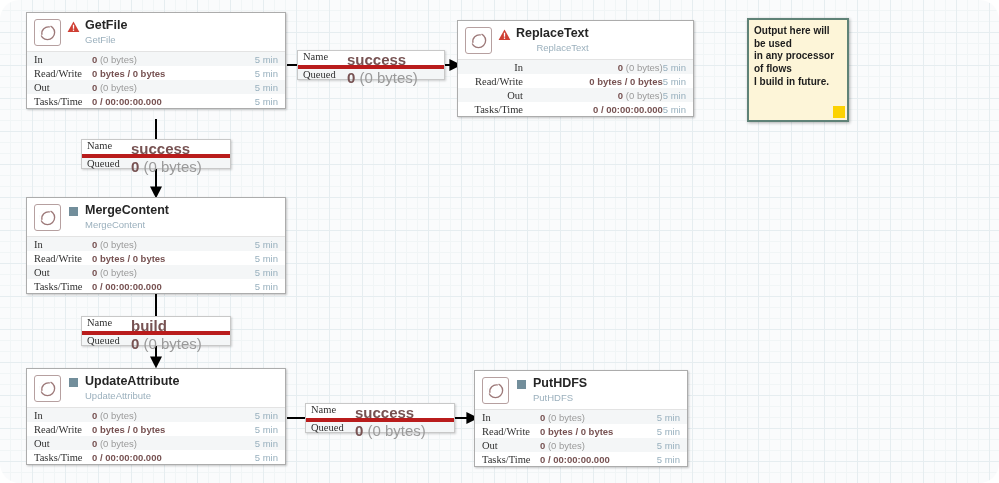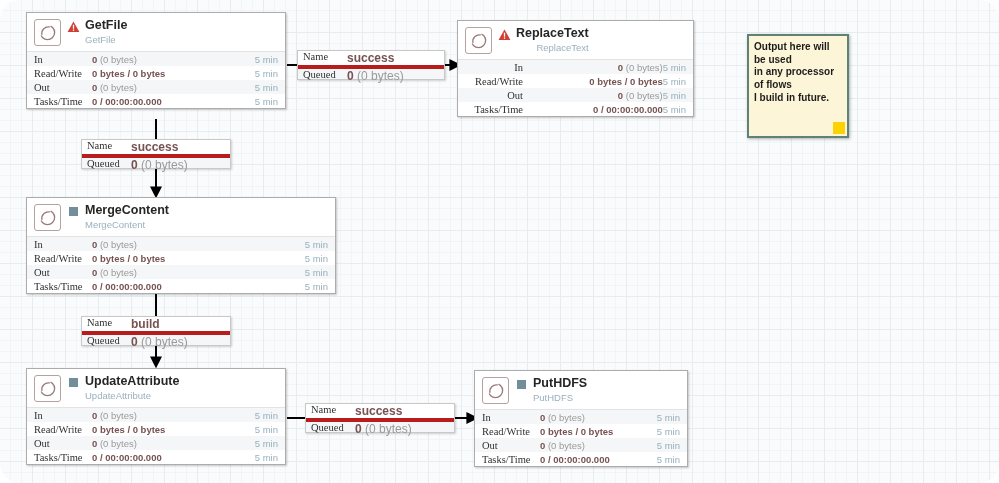--- a/index.html
+++ b/index.html
@@ -128,21 +128,21 @@
   .conn-row.alt { background: #f4f6f7; border-top: 4px solid #b91c1c; }
   .conn-key {
     flex: 0 0 auto;
     width: 44px;
     color: #303030;
     font-family: "Liberation Serif", serif;
     font-size: 10.5px;
   }
   .conn-val {
     font-family: "Liberation Sans", sans-serif;
-    font-size: 12px;
+    font-size: 15px;
     color: #775252;
     font-weight: bold;
     white-space: nowrap;
   }
   .conn-val .muted { color: #9a9a9a; font-weight: normal; }
 
   
   .sticky {
     position: absolute;
     background: #fdf5d8;
@@ -280,21 +280,21 @@
             <span class="stat-value"><span>0</span> <span class="muted">(0 bytes)</span></span>
             <span class="stat-time">5 min</span>
           </div>
           <div class="stat-row">
             <span class="stat-label">Tasks/Time</span>
             <span class="stat-value"><span>0 / 00:00:00.000</span></span>
             <span class="stat-time">5 min</span>
           </div>
         </div>
       </div>
-      <div class="processor" style="left: 26px; top: 197px; width: 310px;">
+      <div class="processor" style="left: 26px; top: 197px; width: 260px;">
         <div class="proc-header">
           <div class="proc-type-icon">
             <svg width="19" height="19" viewBox="0 0 20 20">
               <circle cx="10" cy="10" r="7.5" fill="none" stroke="#9c7878" stroke-width="1.4"></circle>
               <path d="M3.2 13.2 A7.5 7.5 0 0 1 13.2 3.2" fill="none" stroke="#ffffff" stroke-width="2.4"></path>
               <path d="M4.2 12.6 A7.0 7.0 0 0 1 12.6 4.2" fill="none" stroke="#9c7878" stroke-width="1.3"></path>
             </svg>
           </div>
           <div class="proc-status-icon">
             <span class="stop-square" style="background: rgb(114, 142, 155);"></span>
@@ -445,20 +445,20 @@
           <span class="conn-key">Name</span>
           <span class="conn-val">success</span>
         </div>
         <div class="conn-row alt">
           <span class="conn-key">Queued</span>
           <span class="conn-val"><span>0</span> <span class="muted">(0 bytes)</span></span>
         </div>
       </div>
     </div>
 
-  <div class="sticky" id="sticky-note" style="left: 747px; top: 18px; width: 102px; height: 104px; background: rgb(253, 245, 216); border-color: rgb(95, 130, 119); margin-top: 16px;">
+  <div class="sticky" id="sticky-note" style="left: 747px; top: 18px; width: 102px; height: 104px; background: rgb(253, 245, 216); border-color: rgb(95, 130, 119);">
     <div class="sticky-text">Output here will be used
 in any processor of flows
  I build in future.</div>
     <div class="sticky-fold" style="background: rgb(252, 210, 2);"></div>
   </div>
 
 </div>
 
 </body></html>

